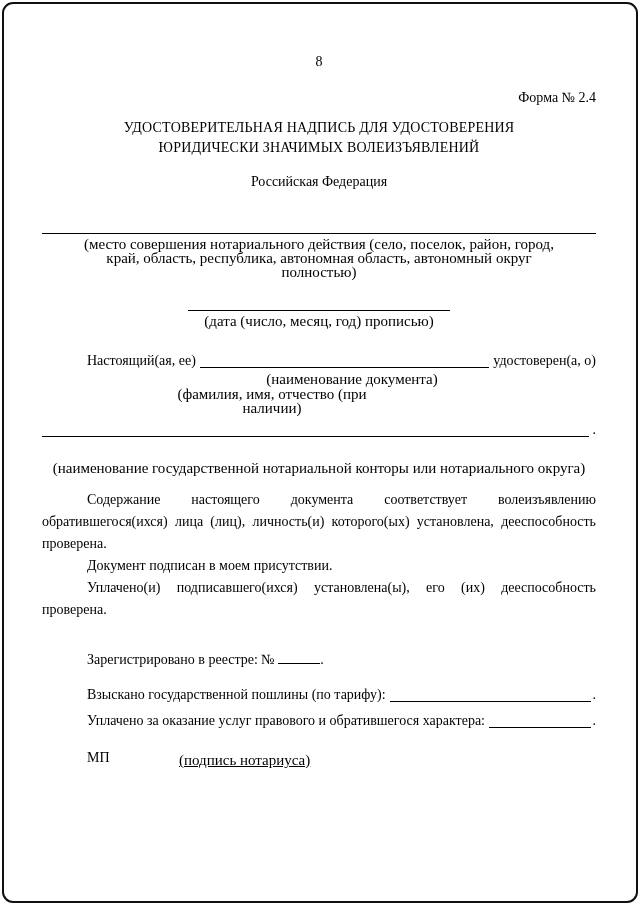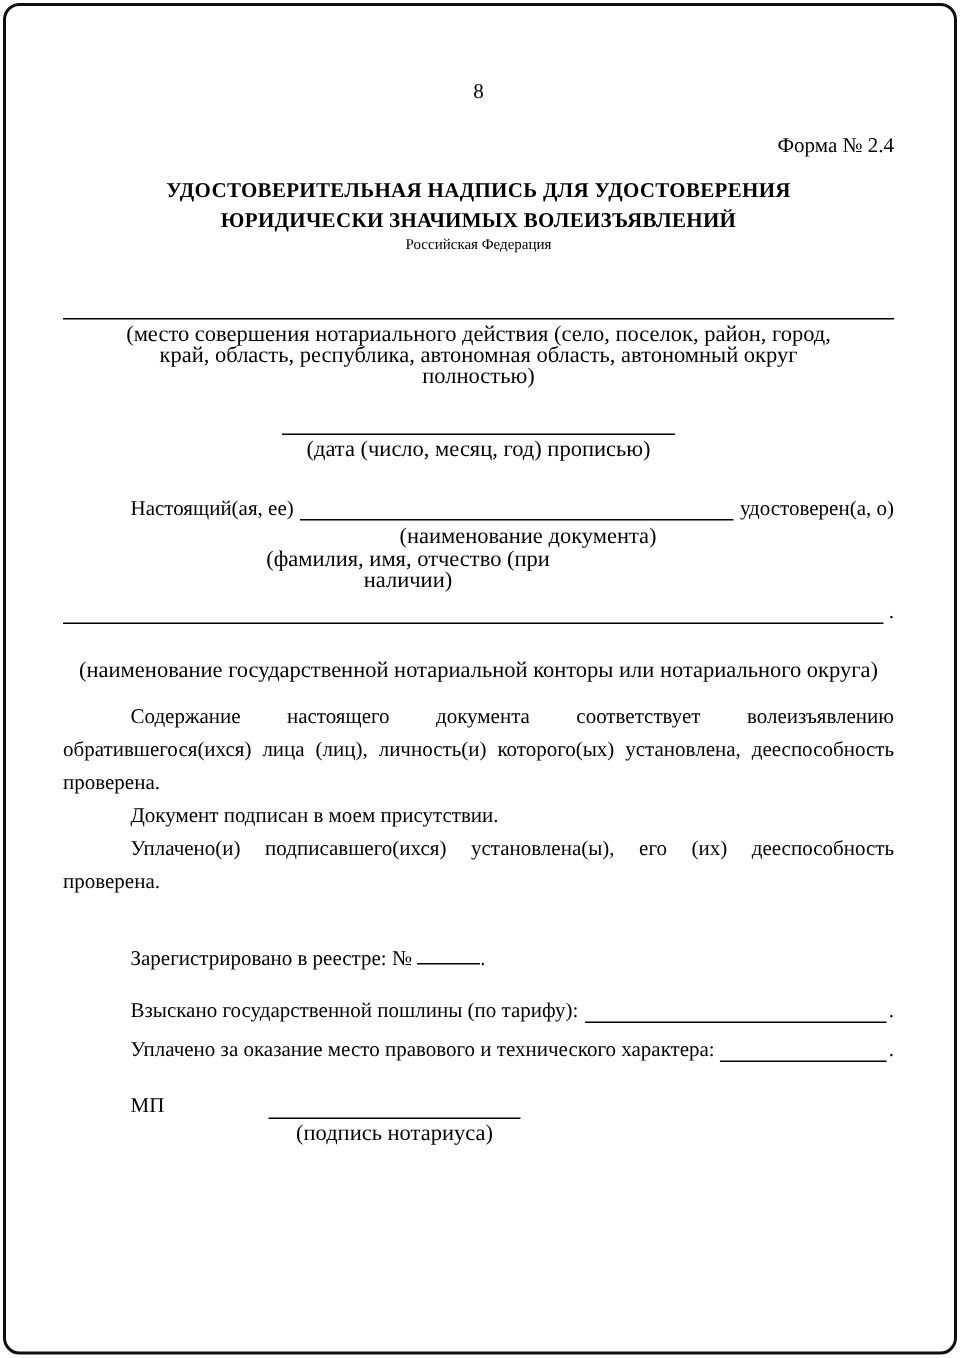--- a/index.html
+++ b/index.html
@@ -13,22 +13,22 @@
     width:636px; height:901px; margin:2px;
     border:2px solid #101010; border-radius:11px;
     padding:50px 40px 0 38px;
     position:relative;
     background:#fff;
   }
   .center { text-align:center; }
   .right  { text-align:right; }
   .pagenum { font-size:14px; }
   .formlabel { font-size:14px; margin-top:20px; }
-  .title { font-weight:bold; font-size:14px; line-height:20px; margin-top:12px; letter-spacing:.2px; }
-  .country { font-size:10px; }
+  .title { font-weight:normal; font-size:14px; line-height:20px; margin-top:12px; letter-spacing:.2px; }
+  .country { font-size:14px; margin-top:16px; }
 
   .blankline { border-bottom:1px solid #000; height:6px; }
   .place-blank { margin-top:38px; width:100%; }
   .caption { font-size:15px; line-height:14px; text-align:center; }
   .place-caption { margin:3px auto 0; width:480px; }
   .date-blank { margin:26px auto 0; width:262px; }
   .date-caption { margin-top:3px; }
 
   .fillrow { display:flex; align-items:flex-end; font-size:14px; line-height:22px; }
   .fillrow .blank { flex:1; border-bottom:1px solid #000; height:4px; margin:0 4px 4px 4px; }
@@ -48,21 +48,21 @@
   .registered .lbl { margin-left:45px; }
   .inline-blank { display:inline-block; width:42px; border-bottom:1px solid #000; height:13px; vertical-align:baseline; }
 
   .fee-row { margin-top:16px; }
   .fee-row .lbl, .service-row .lbl { margin-left:45px; }
   .service-row { margin-top:4px; }
   .fee-row .blank, .service-row .blank { margin-right:2px; }
 
   .sig-block { display:flex; align-items:flex-start; margin-top:18px; font-size:14px; }
   .mp { margin-left:45px; width:28px; }
-  .sigcol { display:flex; flex-direction:column; }
+  .sigcol { display:flex; flex-direction:row;text-decoration:underline; }
   .sigcol .sigline { border-bottom:1px solid #000; height:16px; }
   .sigcol .caption { margin-top:3px; }
   .sigcol-1 { width:168px; margin-left:64px; }
   .sigcol-2 { width:224px; margin-left:28px; }
 </style>
 </head>
 <body>
 
 <div class="page">
 
@@ -107,21 +107,21 @@
     <span class="inline-blank"></span><span>.</span>
   </div>
 
   <div class="fillrow fee-row">
     <span class="lbl">Взыскано государственной пошлины (по тарифу):</span>
     <span class="blank"></span>
     <span>.</span>
   </div>
 
   <div class="fillrow service-row">
-    <span class="lbl">Уплачено за оказание место правового и технического характера:</span>
+    <span class="lbl">Уплачено за оказание услуг правового и обратившегося характера:</span>
     <span class="blank"></span>
     <span>.</span>
   </div>
 
   <div class="sig-block">
     <span class="mp">МП</span>
     <div class="sigcol sigcol-1">
       <div class="sigline"></div>
       <div class="caption">(подпись нотариуса)</div>
     </div>

